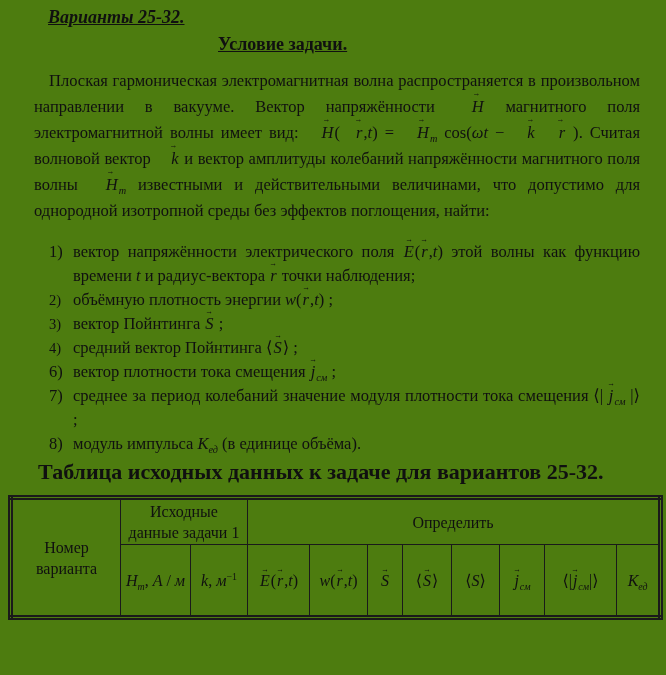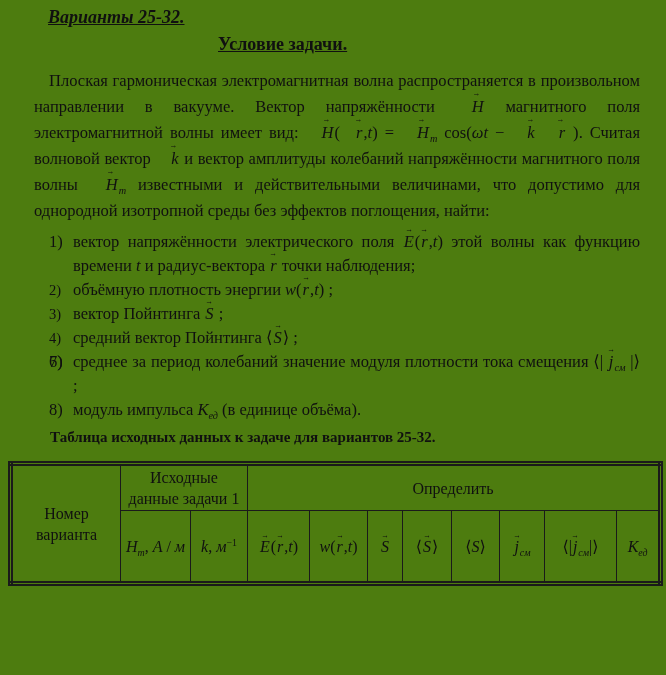--- a/index.html
+++ b/index.html
@@ -20,21 +20,21 @@
     margin:0 0 0 14px;line-height:23px;
   }
   .h-task{
     font-size:18px;font-weight:bold;
     text-decoration:underline;
     margin:4px 0 2px 184px;line-height:23px;
     width:fit-content;
     text-align:right;
   }
   .intro{
-    margin:12px 0 6px 0;
+    margin:12px 0 16px 0;
     text-align:justify;
     text-indent:15px;
     line-height:26px;
   }
   .list{margin:0;padding:0;}
   .li{
     position:relative;
     padding-left:39px;
     text-align:justify;
     line-height:24px;
@@ -53,23 +53,23 @@
   .vec::before{
     content:"→";
     position:absolute;left:50%;top:-0.52em;
     transform:translateX(-50%) scaleX(.85);
     font-size:0.55em;font-style:normal;line-height:1;
   }
   sub{font-size:0.62em;line-height:0;font-style:italic;}
   sup{font-size:0.62em;line-height:0;}
   .tbl-heading{
     font-weight:bold;
-    margin:5px 0 0 16px;
+    margin:5px 0 0 4px;
     line-height:21px;
-    font-size:15px;
+    font-size:22px;
   }
   table.data{
     margin:13px 0 0 -26px;
     width:650px;
     table-layout:fixed;
     border-collapse:collapse;
     border:5px double #1a1a1a;
   }
   table.data td{
     border:1px solid #1a1a1a;
@@ -103,21 +103,21 @@
     <div class="li">
       <span class="num">2)</span><span>объёмную плотность энергии <span class="m"><i>w</i>(<span class="vec">r</span>,<i>t</i>)</span> ;</span>
     </div>
     <div class="li">
       <span class="num">3)</span><span>вектор Пойнтинга <span class="m"><span class="vec">S</span></span> ;</span>
     </div>
     <div class="li">
       <span class="num">4)</span><span>средний вектор Пойнтинга <span class="m">⟨<span class="vec">S</span>⟩</span> ;</span>
     </div>
     <div class="li">
-      <span class="num">6)</span>
+      <span class="num">6)</span><span>вектор плотности тока смещения <span class="m"><span class="vec">j</span><sub>см</sub></span> ;</span>
     </div>
     <div class="li">
       <span class="num">7)</span><span>среднее за период колебаний значение модуля плотности тока смещения <span class="m">⟨| <span class="vec">j</span><sub>см</sub> |⟩</span> ;</span>
     </div>
     <div class="li">
       <span class="num">8)</span><span>модуль импульса <span class="m"><i>K</i><sub>ед</sub></span> (в единице объёма).</span>
     </div>
   </div>
 
   <p class="tbl-heading">Таблица исходных данных к задаче для вариантов 25-32.</p>

